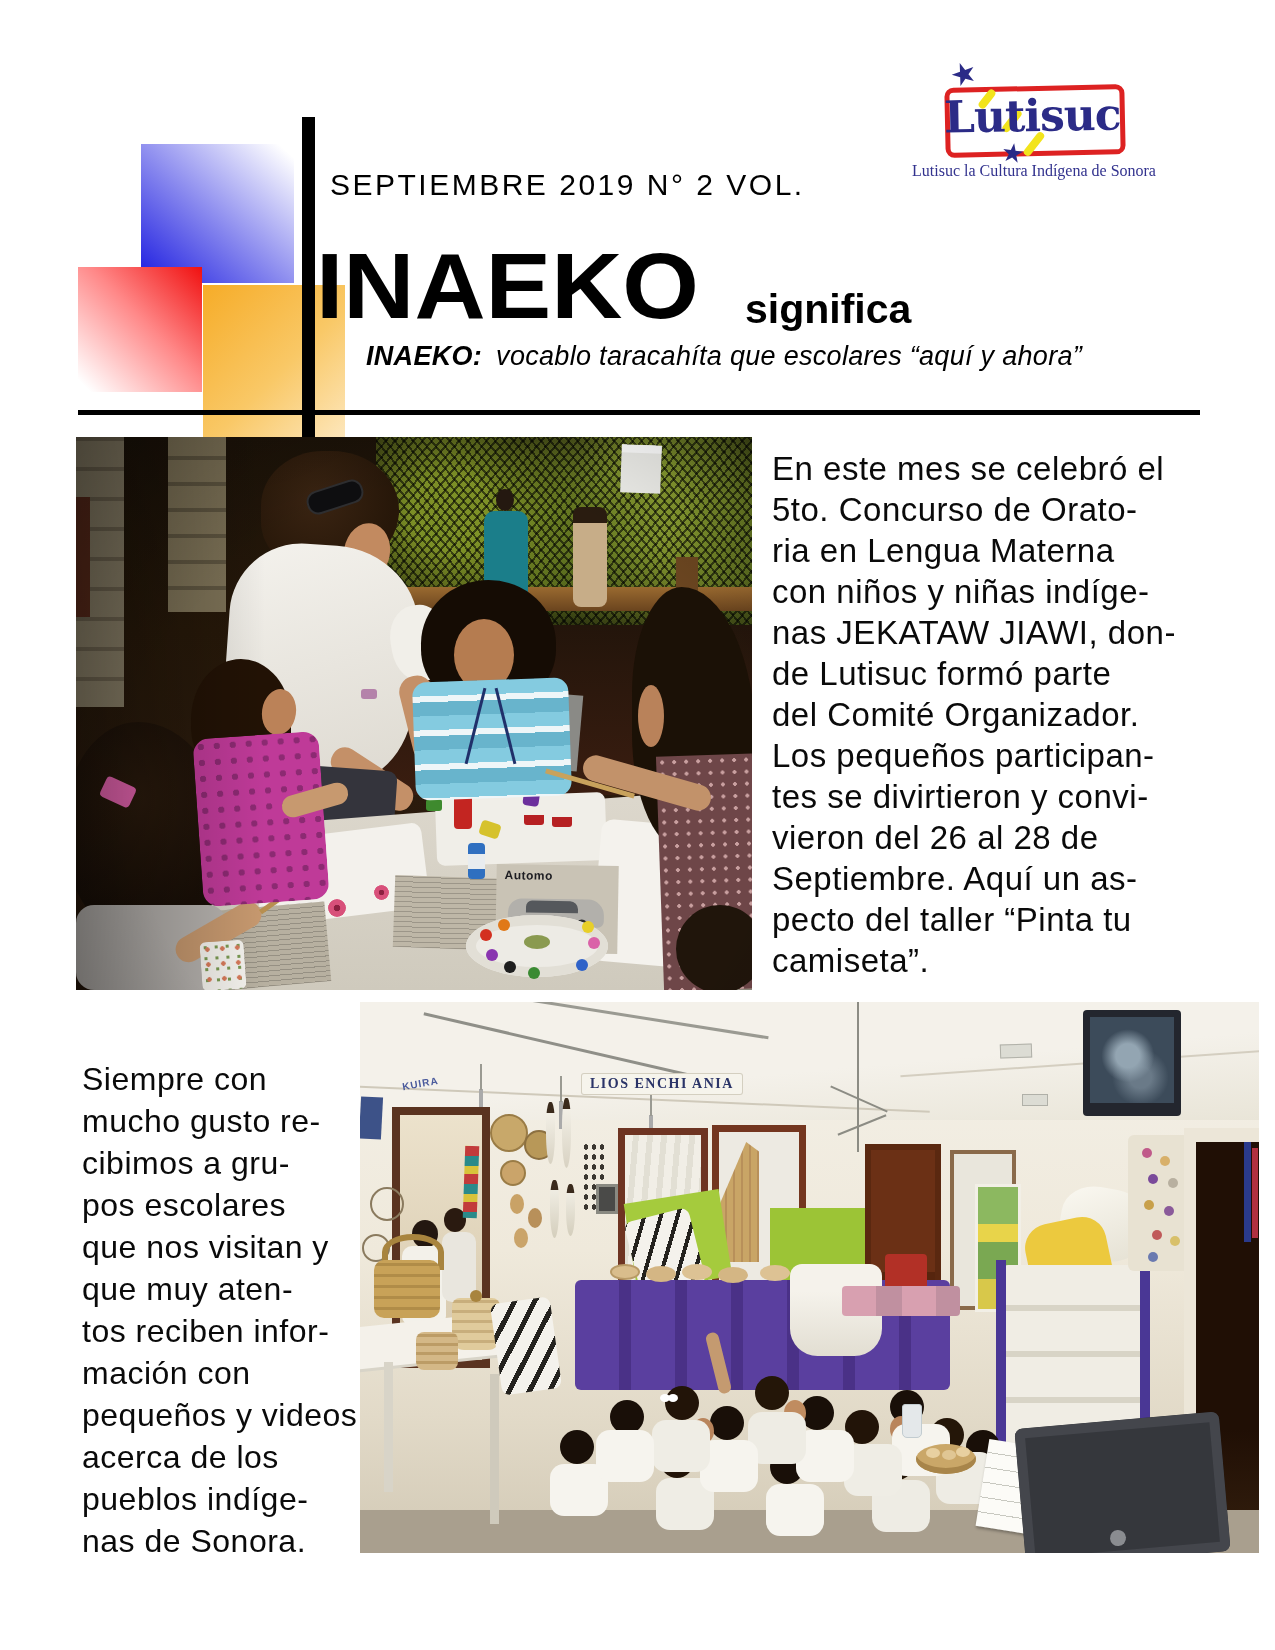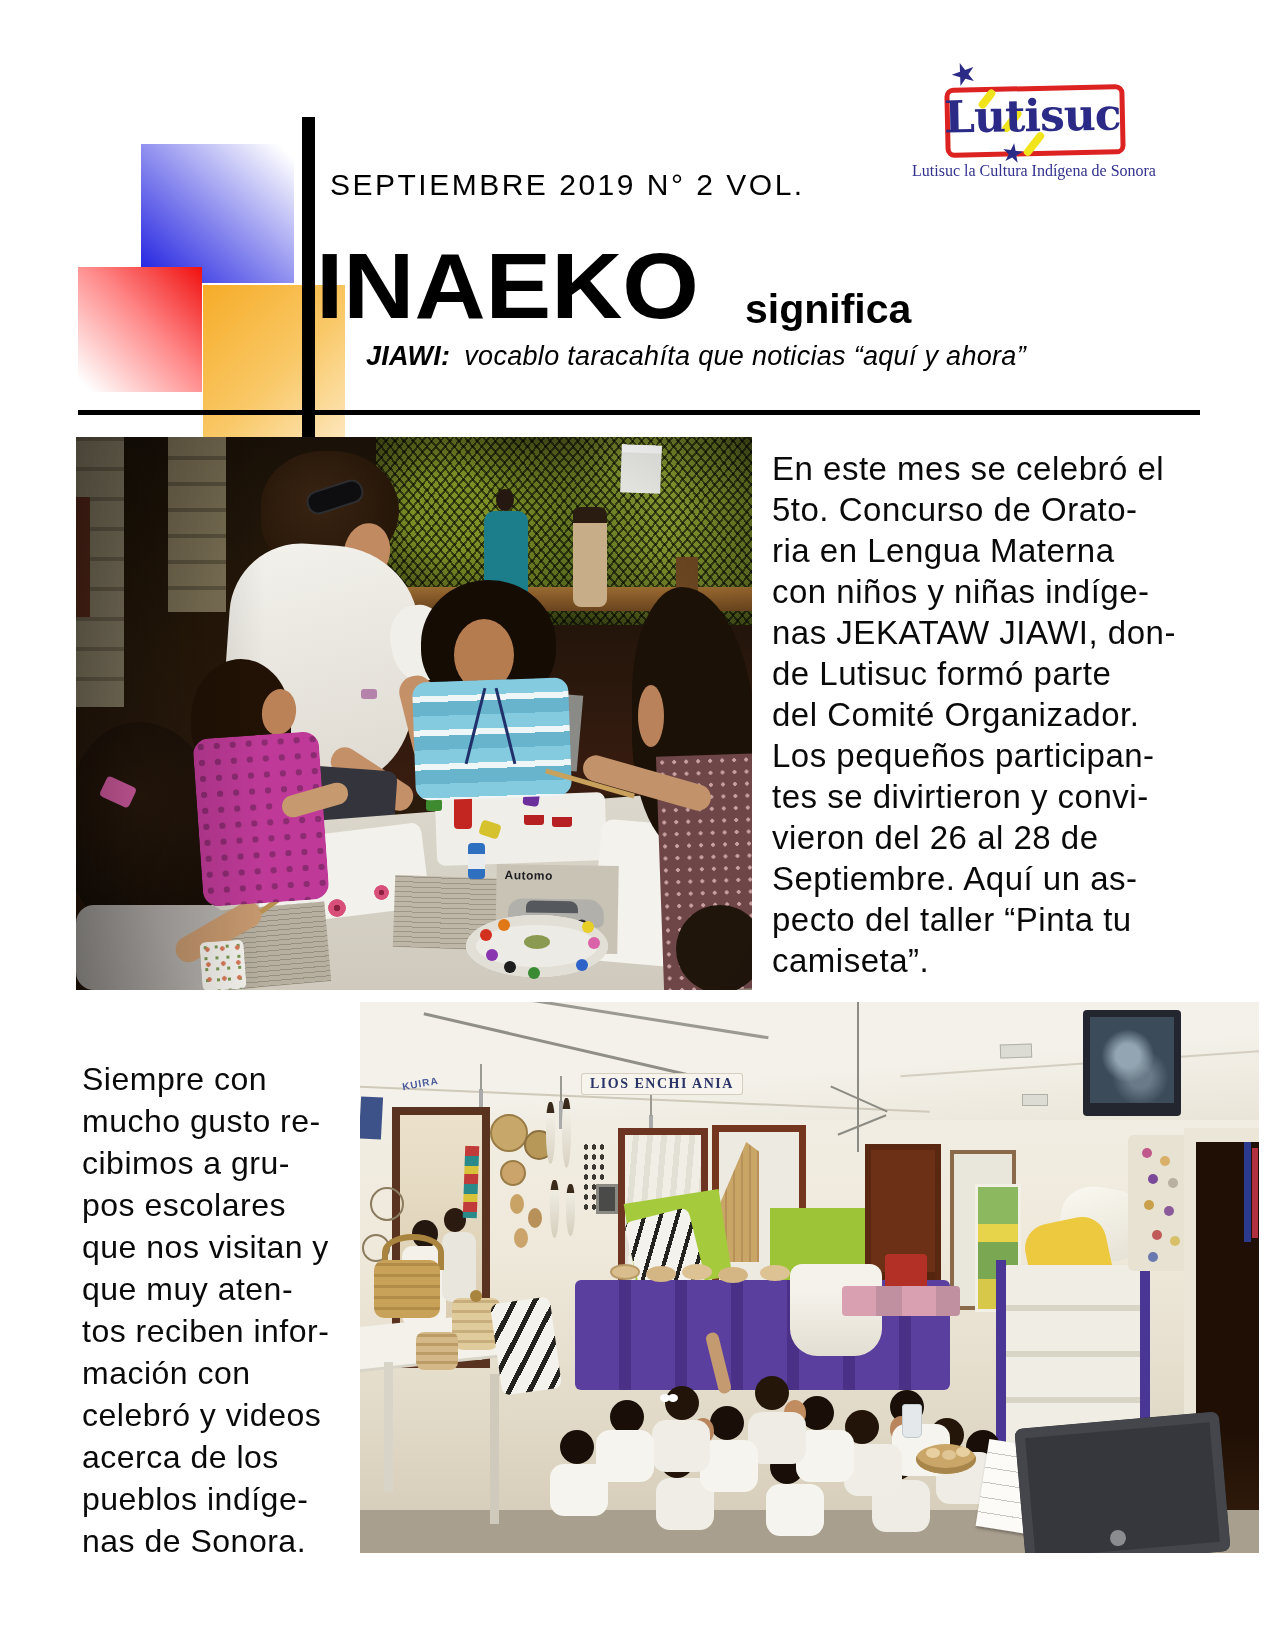--- a/index.html
+++ b/index.html
@@ -52,21 +52,21 @@
 <div class="sq" style="left:141px;top:144px;width:153px;height:139px;background:linear-gradient(to top right,#1a1ae0,#8585ee 45%,#fff 95%);"></div>
 <div class="sq" style="left:78px;top:267px;width:124px;height:125px;background:linear-gradient(to bottom left,#f01010,#f88 45%,#fff 95%);"></div>
 <div class="sq" style="left:203px;top:285px;width:142px;height:155px;background:linear-gradient(135deg,#f6ac28,#f9c866 55%,#fde7bd 100%);"></div>
 <div class="abs" id="vline"></div>
 <div class="abs" id="hline"></div>
 
 <div class="abs" id="issue-line">SEPTIEMBRE 2019 N° 2  VOL.</div>
 <div class="abs" id="newsletter-title">INAEKO</div>
 <div class="abs" id="title-suffix">significa</div>
 <div class="abs" id="subtitle">
-  <span class="lbl">JIAWI:</span><span class="txt">vocablo taracahíta  que noticias “aquí y ahora”</span>
+  <span class="lbl">INAEKO:</span><span class="txt">vocablo taracahíta  que escolares “aquí y ahora”</span>
 </div>
 
 <div class="abs" id="logo-frame"></div>
 <div class="abs logo-notch" style="left:950px;top:100px;width:8px;height:16px;"></div>
 <div class="abs dash" style="left:983px;top:88px;width:8px;height:22px;transform:rotate(38deg);"></div>
 <div class="abs dash" style="left:1008px;top:108px;width:8px;height:26px;transform:rotate(38deg);"></div>
 <div class="abs dash" style="left:1030px;top:130px;width:8px;height:28px;transform:rotate(38deg);"></div>
 <div class="abs" id="logo-word">Lutisuc</div>
 <div class="star" style="left:950px;top:56px;font-size:30px;transform:rotate(-20deg);">★</div>
 <div class="star" style="left:1001px;top:138px;font-size:26px;transform:rotate(8deg);">★</div>
@@ -183,21 +183,21 @@
 camiseta”.</div>
 
 <div class="abs article" id="article-left">Siempre con
 mucho gusto re-
 cibimos a gru-
 pos escolares
 que nos visitan y
 que muy aten-
 tos reciben infor-
 mación con
-celebró y videos
+pequeños y videos
 acerca de los
 pueblos indíge-
 nas de Sonora.</div>
 
 <div class="abs" id="photo-bottom">
 
   <div class="s" style="left:0;top:0;width:899px;height:118px;background:linear-gradient(175deg,#f4f1ea 55%,#e9e5d8);"></div>
   <div class="s" style="left:-10px;top:96px;width:580px;height:2px;background:#cfc9ba;transform:rotate(2.5deg);"></div>
   <div class="s" style="left:540px;top:60px;width:380px;height:2px;background:#d4cec0;transform:rotate(-4deg);"></div>
   <div class="s" style="left:60px;top:44px;width:300px;height:3px;background:#8f8f88;transform:rotate(13deg);"></div>

